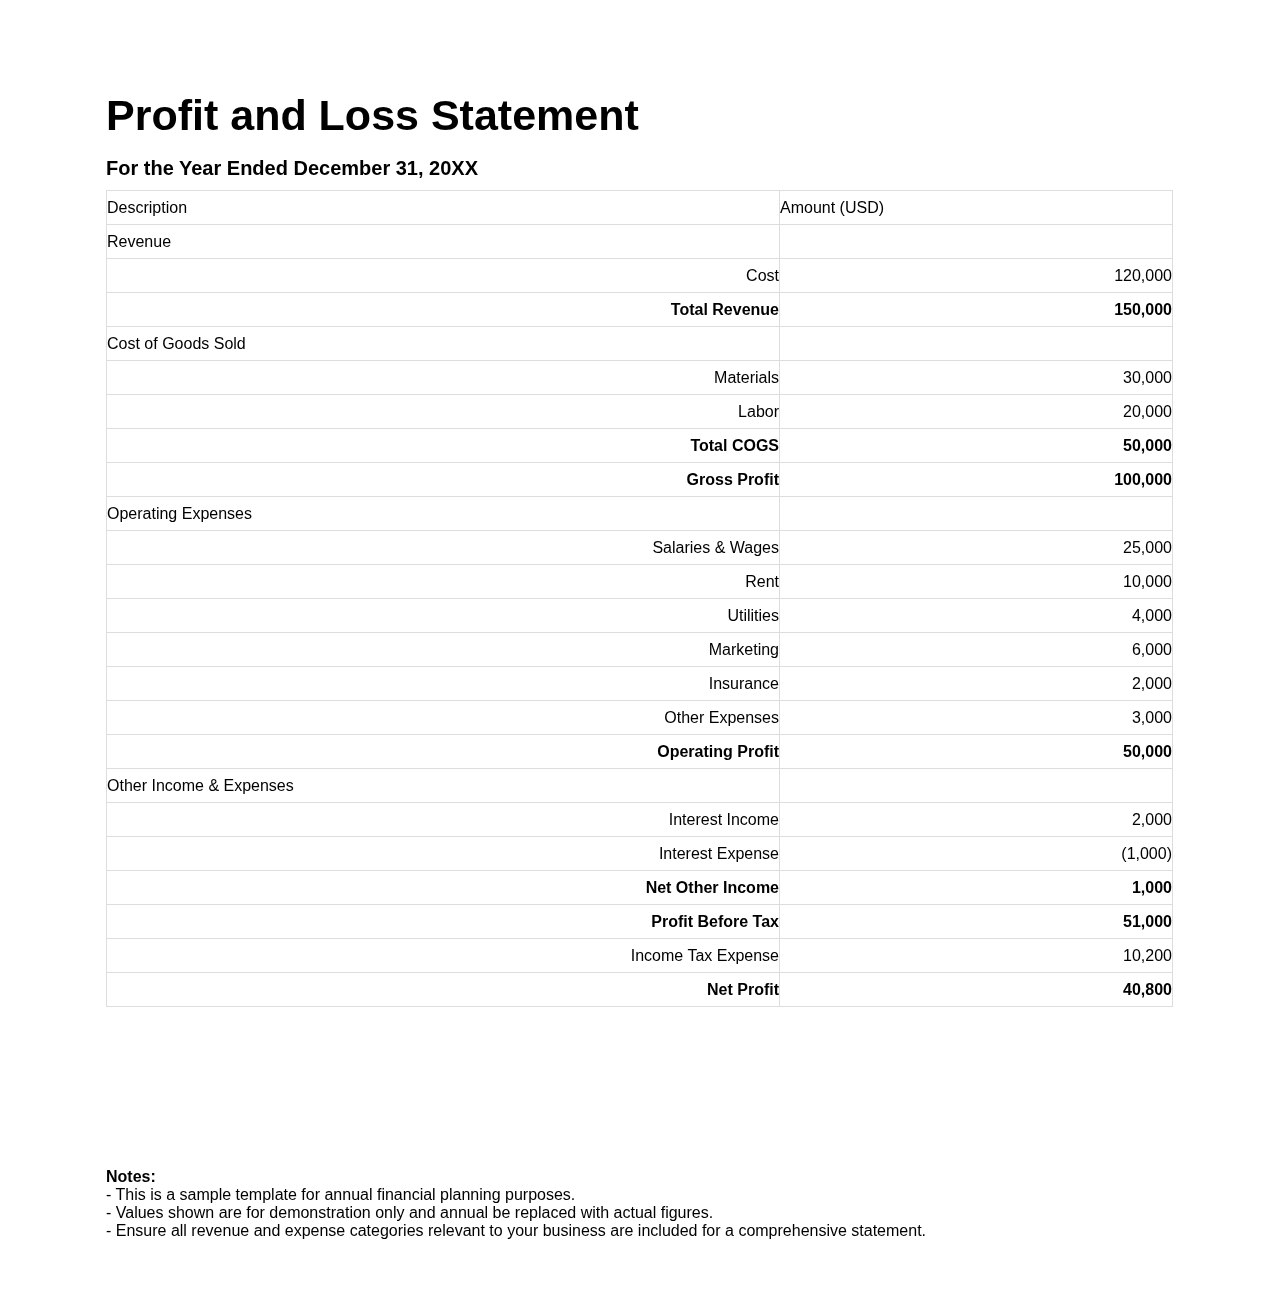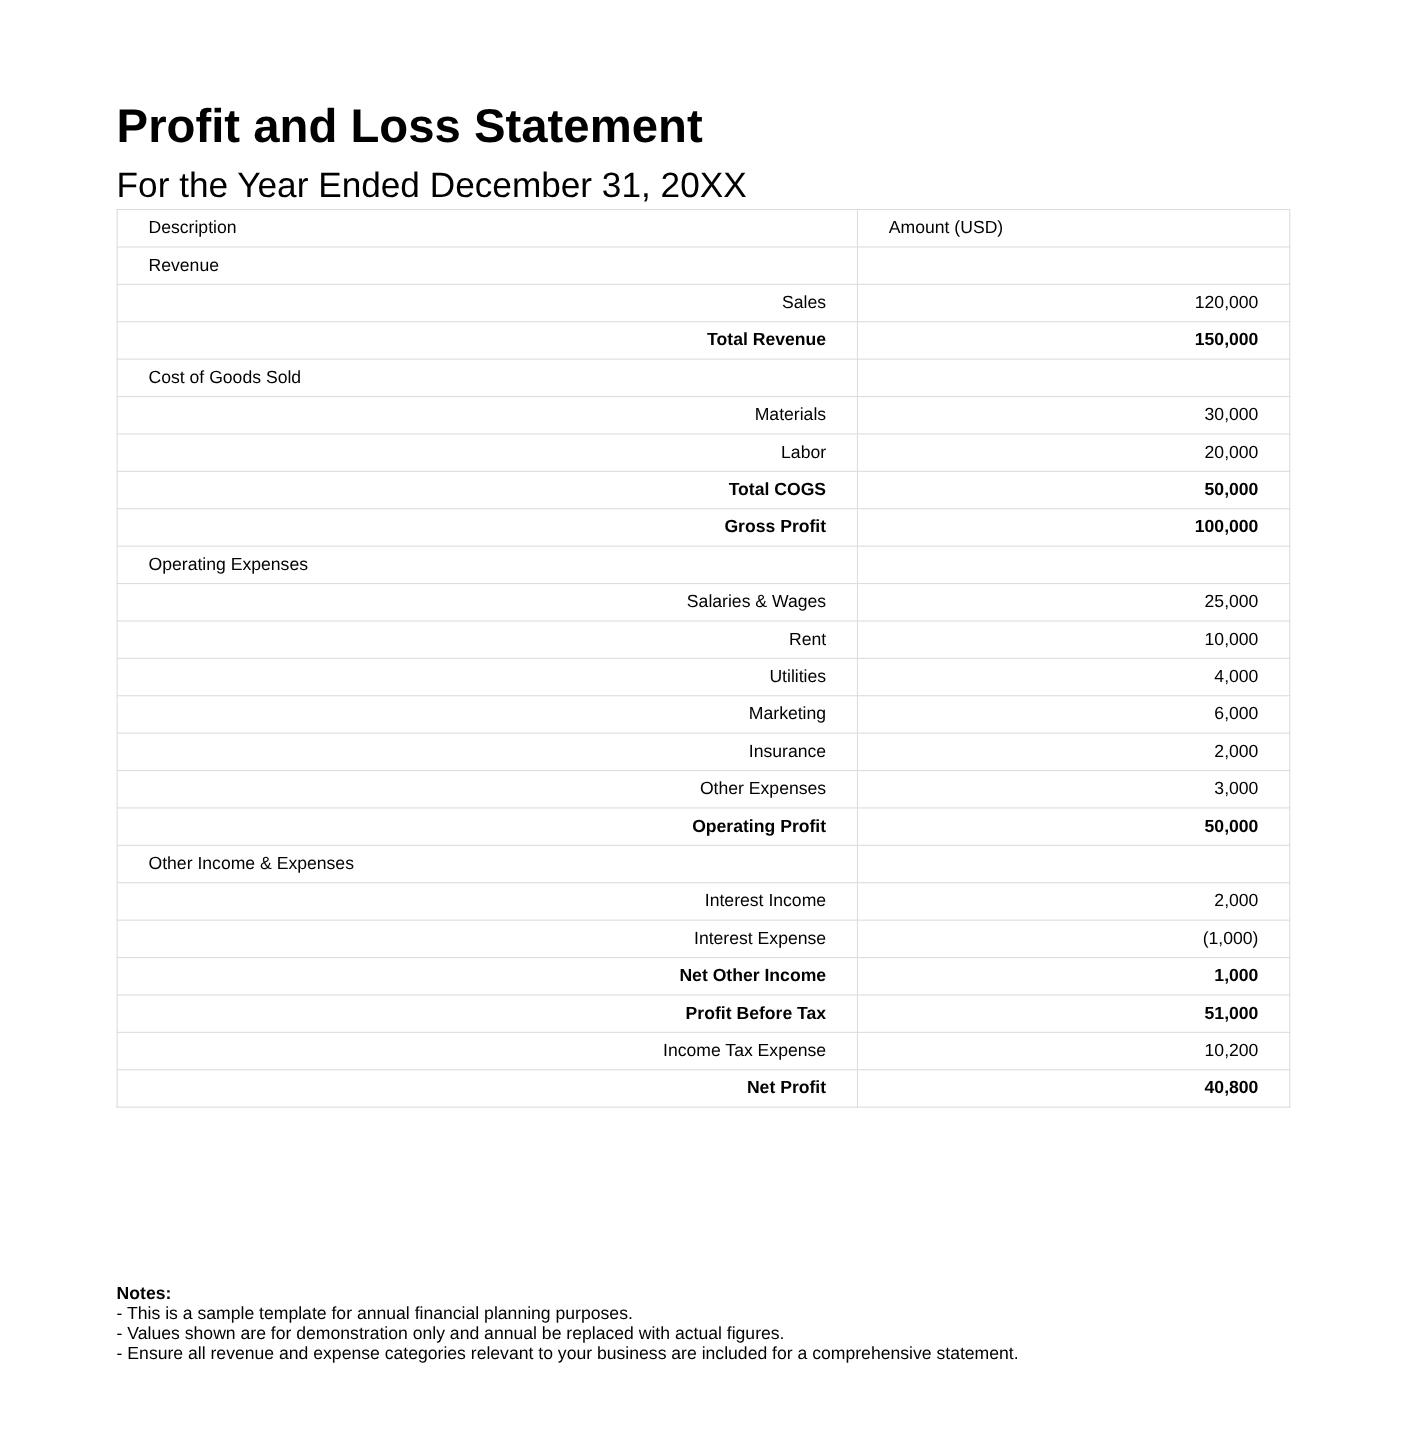--- a/index.html
+++ b/index.html
@@ -9,31 +9,31 @@
     color: #000;
     position: relative;
   }
   .page { position: absolute; left: 106px; top: 0; width: 1066px; }
   h1 {
     margin: 0; position: absolute; top: 95px; left: 0;
     font-size: 43px; font-weight: bold; line-height: 40px; white-space: nowrap;
   }
   h2 {
     margin: 0; position: absolute; top: 153px; left: 0;
-    font-size: 32px; font-weight: normal; line-height: 30px; white-space: nowrap;
+    font-size: 20px; font-weight: bold; line-height: 30px; white-space: nowrap;
   }
   table {
     position: absolute; top: 190px; left: 0;
     width: 1066px; border-collapse: collapse; table-layout: fixed;
   }
   col.c1 { width: 673px; }
   col.c2 { width: 393px; }
   td, th {
     border: 1px solid #dddddd;
-    height: 34px; padding: 0 28px;
+    height: 34px; padding: 0 0;
     font-size: 16px; font-weight: normal; line-height: 18px;
     box-sizing: border-box;
     vertical-align: middle;
   }
   th { text-align: left; }
   td.section { text-align: left; }
   td.item { text-align: right; }
   td.amt { text-align: right; }
   tr.bold td { font-weight: bold; text-align: right; }
   .notes {
@@ -59,21 +59,21 @@
         <th>Description</th>
         <th>Amount (USD)</th>
       </tr>
     </thead>
     <tbody id="pnl-body">
         <tr>
           <td class="section">Revenue</td>
           <td class="amt"></td>
         </tr>
         <tr>
-          <td class="item">Sales</td>
+          <td class="item">Cost</td>
           <td class="amt">120,000</td>
         </tr>
         <tr class="bold">
           <td class="item">Total Revenue</td>
           <td class="amt">150,000</td>
         </tr>
         <tr>
           <td class="section">Cost of Goods Sold</td>
           <td class="amt"></td>
         </tr>

